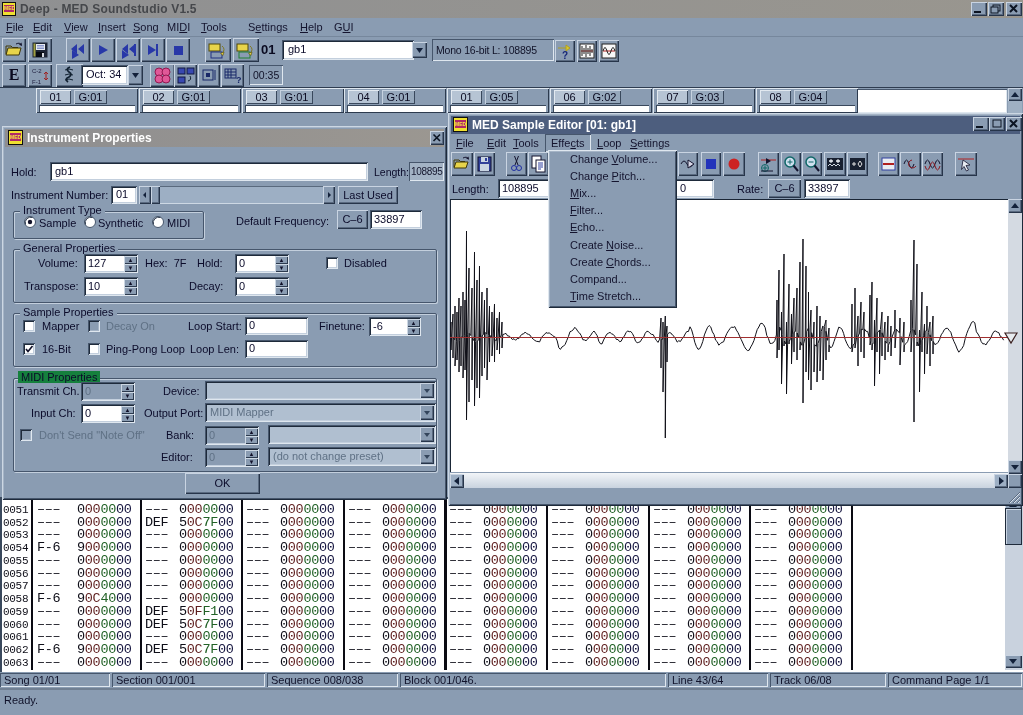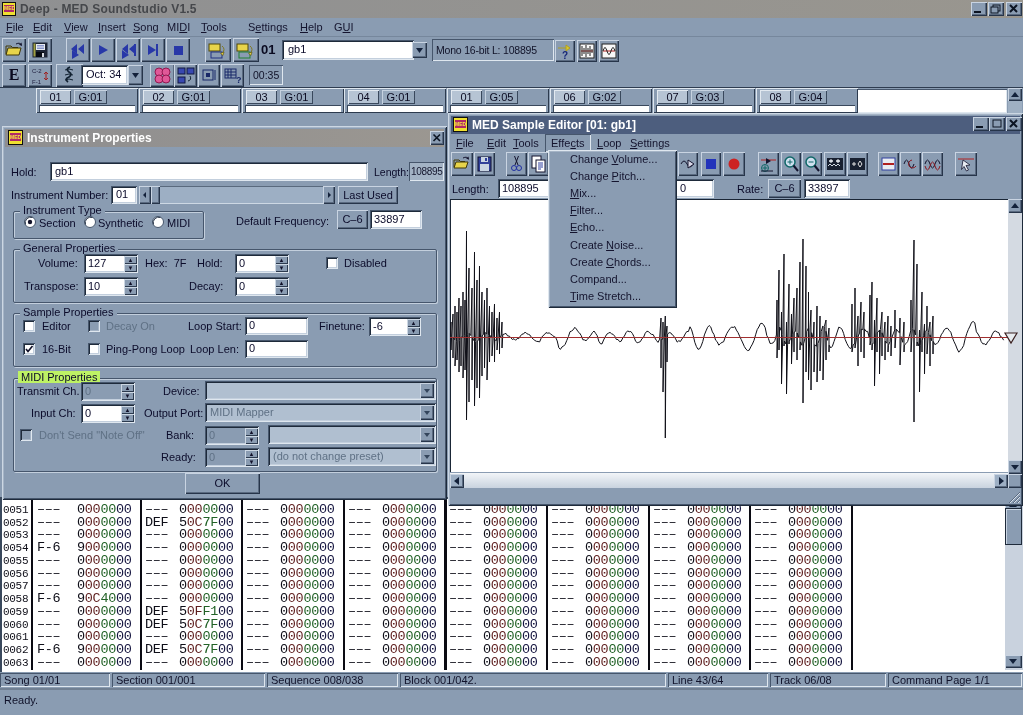--- a/index.html
+++ b/index.html
@@ -466,21 +466,21 @@
     <i class="abs" style="left:687px;"><i style="color:#0e0e18">0</i><i style="color:#5e1e1e">00</i><i style="color:#226227">00</i><i style="color:#14143f">00</i></i>
     <i class="abs" style="left:754px;color:#0e0e18">–––</i>
     <i class="abs" style="left:788px;"><i style="color:#0e0e18">0</i><i style="color:#5e1e1e">00</i><i style="color:#226227">00</i><i style="color:#14143f">00</i></i>
   </div>
 <style>i{font-style:normal;}</style>
 
 <div class="abs" style="left:0;top:672px;width:1023px;height:16px;background:#8a9cb2;"></div>
 <div class="abs sunk1" style="left:0px;top:673px;width:110px;height:14px;line-height:14px;"><span style="margin-left:4px;color:#10122a;">Song 01/01</span></div>
 <div class="abs sunk1" style="left:112px;top:673px;width:153px;height:14px;line-height:14px;"><span style="margin-left:4px;color:#10122a;">Section 001/001</span></div>
 <div class="abs sunk1" style="left:267px;top:673px;width:131px;height:14px;line-height:14px;"><span style="margin-left:4px;color:#10122a;">Sequence 008/038</span></div>
-<div class="abs sunk1" style="left:400px;top:673px;width:266px;height:14px;line-height:14px;"><span style="margin-left:4px;color:#10122a;">Block 001/042.</span></div>
+<div class="abs sunk1" style="left:400px;top:673px;width:266px;height:14px;line-height:14px;"><span style="margin-left:4px;color:#10122a;">Block 001/046.</span></div>
 <div class="abs sunk1" style="left:668px;top:673px;width:100px;height:14px;line-height:14px;"><span style="margin-left:4px;color:#10122a;">Line 43/64</span></div>
 <div class="abs sunk1" style="left:770px;top:673px;width:116px;height:14px;line-height:14px;"><span style="margin-left:4px;color:#10122a;">Track 06/08</span></div>
 <div class="abs sunk1" style="left:888px;top:673px;width:134px;height:14px;line-height:14px;"><span style="margin-left:4px;color:#10122a;">Command Page 1/1</span></div>
 <div class="abs" style="left:0;top:688px;width:1023px;height:27px;background:#8a9cb2;box-shadow:inset 0 2px 0 #707f92;"></div>
 <div class="abs" style="left:4px;top:694px;color:#10122a;">Ready.</div>
 
 <div class="abs raised" style="left:2px;top:126px;width:445px;height:374px;background:#8a9cb2;"></div>
 <div class="abs" style="left:5px;top:129px;width:439px;height:18px;background:linear-gradient(90deg,#8e8e90,#9b9791);"></div>
 <div class="abs" style="left:8px;top:130px;width:15px;height:15px;background:#f0e030;border:1px solid #101010;box-sizing:border-box;">
     <div style="margin:2px 1px;height:8px;background:#b02868;font-size:5px;color:#f8e840;text-align:center;line-height:8px;font-weight:bold;">MED</div>
@@ -510,21 +510,21 @@
       <path d="M5 6 L8 9 L5 12 Z" fill="#13213a"></path>
     </svg></div>
 <div class="abs btn" style="left:338px;top:186px;width:60px;height:18px;text-align:center;line-height:18px;">Last Used</div>
 <div class="abs gbox" style="left:13px;top:211px;width:189px;height:26px;"></div>
 <div class="abs" style="left:20px;top:204px;background:#8a9cb2;padding:0 3px;">Instrument Type</div>
 <svg class="abs" style="left:24px;top:216px;" width="12" height="12">
     <circle cx="6" cy="6" r="5.5" fill="#fff" stroke="#46566c"></circle>
     <path d="M1.5 8.5 A5.5 5.5 0 0 1 8.5 1.5" fill="none" stroke="#2c3a4e"></path>
     <circle cx="6" cy="6" r="2.2" fill="#101028"></circle>
   </svg>
-<div class="abs lbl" style="left:39px;top:214px;">Section</div>
+<div class="abs lbl" style="left:39px;top:214px;">Sample</div>
 <svg class="abs" style="left:84px;top:216px;" width="12" height="12">
     <circle cx="6" cy="6" r="5.5" fill="#fff" stroke="#46566c"></circle>
     <path d="M1.5 8.5 A5.5 5.5 0 0 1 8.5 1.5" fill="none" stroke="#2c3a4e"></path>
   </svg>
 <div class="abs lbl" style="left:98px;top:214px;">Synthetic</div>
 <svg class="abs" style="left:152px;top:216px;" width="12" height="12">
     <circle cx="6" cy="6" r="5.5" fill="#fff" stroke="#46566c"></circle>
     <path d="M1.5 8.5 A5.5 5.5 0 0 1 8.5 1.5" fill="none" stroke="#2c3a4e"></path>
   </svg>
 <div class="abs lbl" style="left:167px;top:214px;">MIDI</div>
@@ -558,21 +558,21 @@
 <div class="abs spin" style="left:124px;top:287px;">▼</div>
 <div class="abs lbl" style="left:189px;top:277px;">Decay:</div>
 <div class="abs field" style="left:235px;top:277px;width:54px;height:19px;background:#fff;">
     <div style="margin:3px 0 0 4px;color:#0b0b2a;">0</div>
   </div>
 <div class="abs spin" style="left:275px;top:279px;">▲</div>
 <div class="abs spin" style="left:275px;top:287px;">▼</div>
 <div class="abs gbox" style="left:13px;top:313px;width:422px;height:52px;"></div>
 <div class="abs" style="left:20px;top:306px;background:#8a9cb2;padding:0 3px;">Sample Properties</div>
 <div class="abs cb" style="left:23px;top:320px;"></div>
-<div class="abs lbl" style="left:42px;top:317px;">Editor</div>
+<div class="abs lbl" style="left:42px;top:317px;">Mapper</div>
 <div class="abs cbd" style="left:88px;top:320px;"></div>
 <div class="abs lbl gray" style="left:106px;top:317px;">Decay On</div>
 <div class="abs lbl" style="left:188px;top:317px;">Loop Start:</div>
 <div class="abs field" style="left:245px;top:317px;width:63px;height:18px;">
     <div style="margin:2px 0 0 4px;">0</div>
   </div>
 <div class="abs lbl" style="left:319px;top:317px;">Finetune:</div>
 <div class="abs field" style="left:369px;top:317px;width:52px;height:19px;background:#fff;">
     <div style="margin:3px 0 0 4px;color:#0b0b2a;">-6</div>
   </div>
@@ -583,21 +583,21 @@
     <path d="M3 6 L5 8.5 L9.5 3" fill="none" stroke="#101028" stroke-width="1.6"></path>
   </svg>
 <div class="abs lbl" style="left:42px;top:340px;">16-Bit</div>
 <div class="abs cb" style="left:88px;top:343px;"></div>
 <div class="abs lbl" style="left:106px;top:340px;">Ping-Pong Loop</div>
 <div class="abs lbl" style="left:190px;top:340px;">Loop Len:</div>
 <div class="abs field" style="left:245px;top:340px;width:63px;height:18px;">
     <div style="margin:2px 0 0 4px;">0</div>
   </div>
 <div class="abs gbox" style="left:13px;top:378px;width:422px;height:92px;"></div>
-<div class="abs" style="left:18px;top:371px;background:#bef264;padding:0 3px;">MIDI Properties</div>
+<div class="abs" style="left:18px;top:371px;background:#15803d;padding:0 3px;">MIDI Properties</div>
 <div class="abs lbl" style="left:17px;top:382px;">Transmit Ch.</div>
 <div class="abs field" style="left:81px;top:382px;width:54px;height:19px;background:#8a9cb2;">
     <div style="margin:3px 0 0 4px;color:#5f7185;">0</div>
   </div>
 <div class="abs spin" style="left:121px;top:384px;">▲</div>
 <div class="abs spin" style="left:121px;top:392px;">▼</div>
 <div class="abs lbl" style="left:163px;top:382px;">Device:</div>
 <div class="abs field" style="left:205px;top:381px;width:231px;height:19px;background:#b0bfd0;">
     <div style="margin:3px 0 0 5px;color:#5f7185;white-space:nowrap;overflow:hidden;"></div>
   </div>
@@ -624,21 +624,21 @@
     <div style="margin:3px 0 0 4px;color:#5f7185;">0</div>
   </div>
 <div class="abs spin" style="left:245px;top:428px;">▲</div>
 <div class="abs spin" style="left:245px;top:436px;">▼</div>
 <div class="abs field" style="left:268px;top:425px;width:168px;height:19px;background:#b0bfd0;">
     <div style="margin:3px 0 0 5px;color:#5f7185;white-space:nowrap;overflow:hidden;"></div>
   </div>
 <div class="abs btn" style="left:420px;top:427px;width:14px;height:15px;"><svg width="14" height="15">
       <path d="M4 6 L10 6 L7 10 Z" fill="#34455c"></path>
     </svg></div>
-<div class="abs lbl" style="left:161px;top:448px;">Ready:</div>
+<div class="abs lbl" style="left:161px;top:448px;">Editor:</div>
 <div class="abs field" style="left:205px;top:448px;width:54px;height:19px;background:#8a9cb2;">
     <div style="margin:3px 0 0 4px;color:#5f7185;">0</div>
   </div>
 <div class="abs spin" style="left:245px;top:450px;">▲</div>
 <div class="abs spin" style="left:245px;top:458px;">▼</div>
 <div class="abs field" style="left:268px;top:447px;width:168px;height:19px;background:#b0bfd0;">
     <div style="margin:3px 0 0 5px;color:#5f7185;white-space:nowrap;overflow:hidden;"><span class="gray">(do not change preset)</span></div>
   </div>
 <div class="abs btn" style="left:420px;top:449px;width:14px;height:15px;"><svg width="14" height="15">
       <path d="M4 6 L10 6 L7 10 Z" fill="#34455c"></path>

